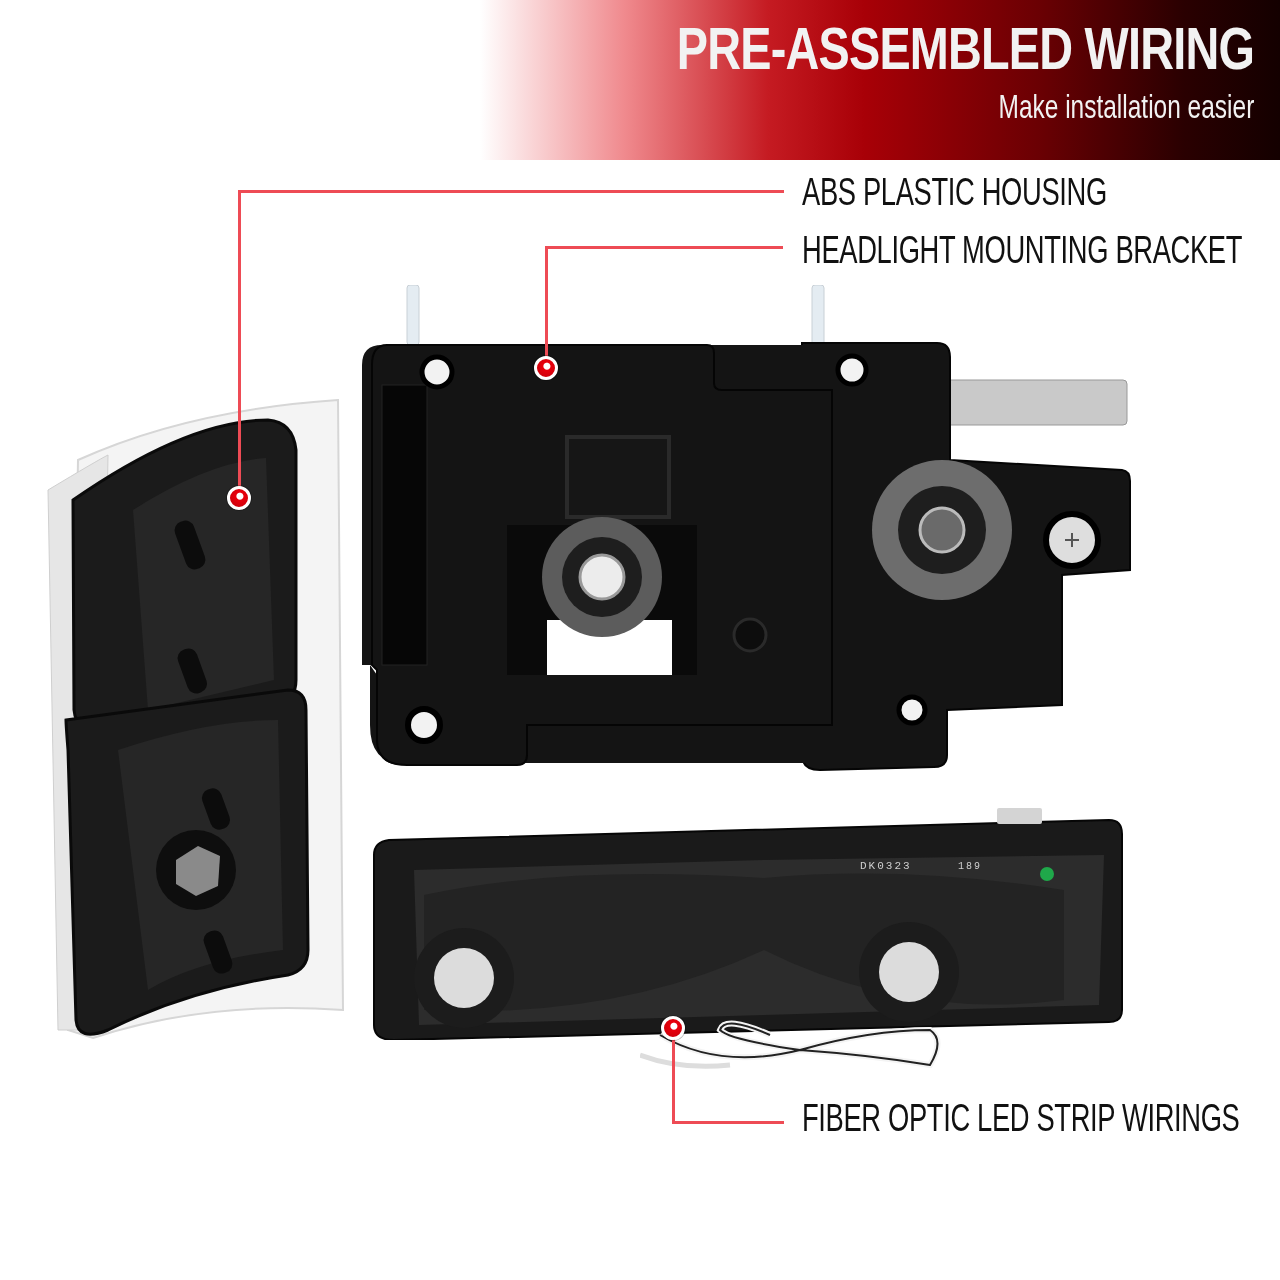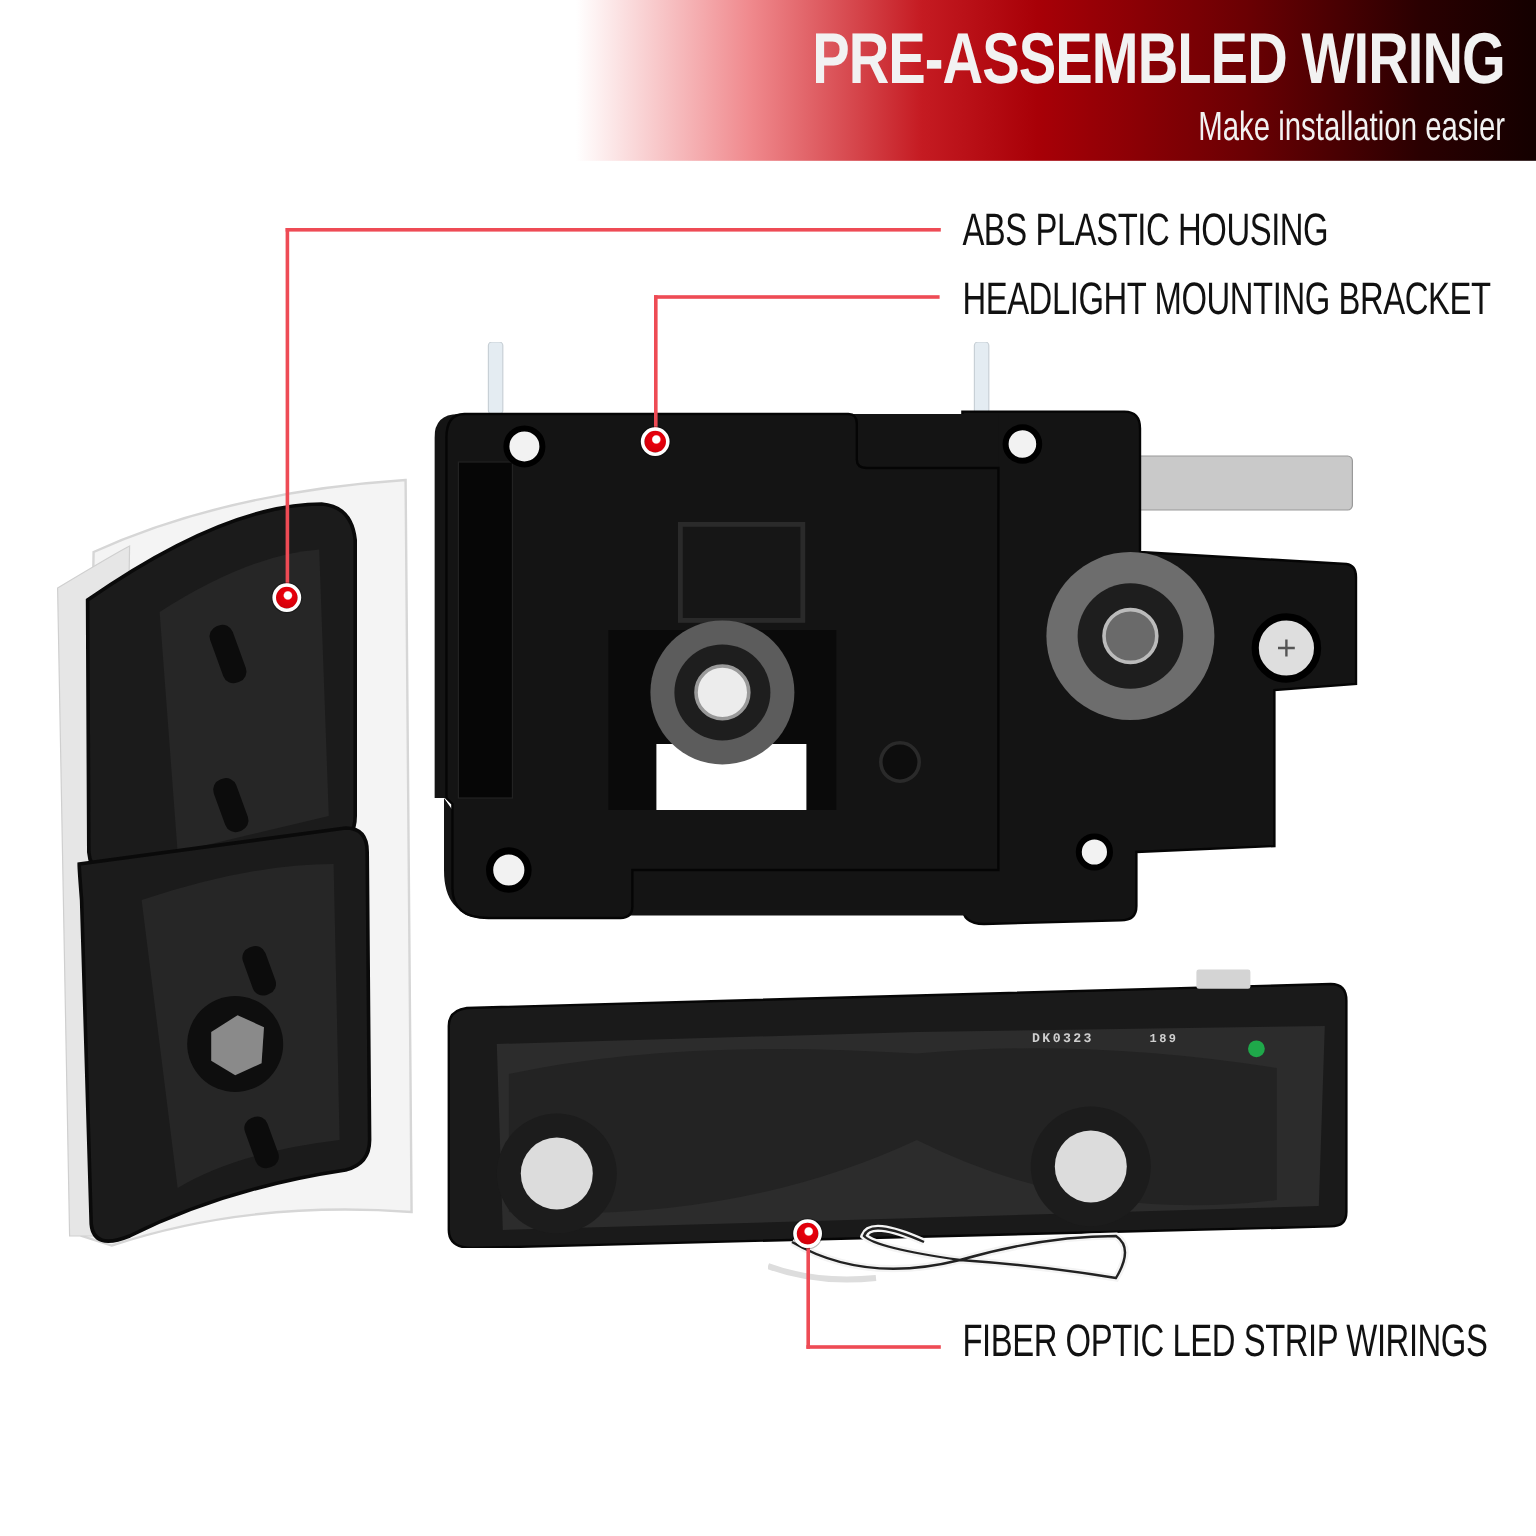--- a/index.html
+++ b/index.html
@@ -1,20 +1,20 @@
 <!DOCTYPE html>
 <html><head>
   <meta charset="utf-8">
   <style>
     * { box-sizing: border-box; margin: 0; padding: 0; }
     html, body { width: 1280px; height: 1280px; background: #ffffff; overflow: hidden; }
     body { position: relative; font-family: "Liberation Sans", sans-serif; }
 
     .banner {
-      position: absolute; left: 480px; top: 0; width: 800px; height: 134px;
+      position: absolute; left: 480px; top: 0; width: 800px; height: 160px;
       background: linear-gradient(90deg, rgba(255,255,255,1) 0%, #f08a8e 18%, #c51b22 36%, #a80007 48%, #6a0003 70%, #2a0001 88%, #140000 100%);
       text-decoration: underline;
     }
     .banner-title {
       position: absolute; right: 26px; top: 14px;
       color: #f2f2f2; font-family: "Liberation Sans", sans-serif; font-weight: 700;
       font-size: 60px; letter-spacing: -1px; transform: scaleX(0.78); transform-origin: right center;
       white-space: nowrap; line-height: 70px;
     }
     .banner-sub {
@@ -30,21 +30,21 @@
     }
 
     .leader { position: absolute; background: #ee4b55; }
 
     .dot {
       position: absolute; width: 24px; height: 24px; border-radius: 50%;
       background: radial-gradient(circle at 55% 40%, #ffffff 0 3px, #e8000c 4px, #c2000a 100%);
       border: 3px solid #ffffff; box-shadow: 0 0 0 1px rgba(0,0,0,0.25);
     }
 
-    .part { position: absolute; font-weight: bold; }
+    .part { position: absolute; }
     svg { display: block; }
   </style>
 </head>
 <body>
 
 <div class="banner">
   <div class="banner-title">PRE-ASSEMBLED WIRING</div>
   <div class="banner-sub">Make installation easier</div>
 </div>
 

